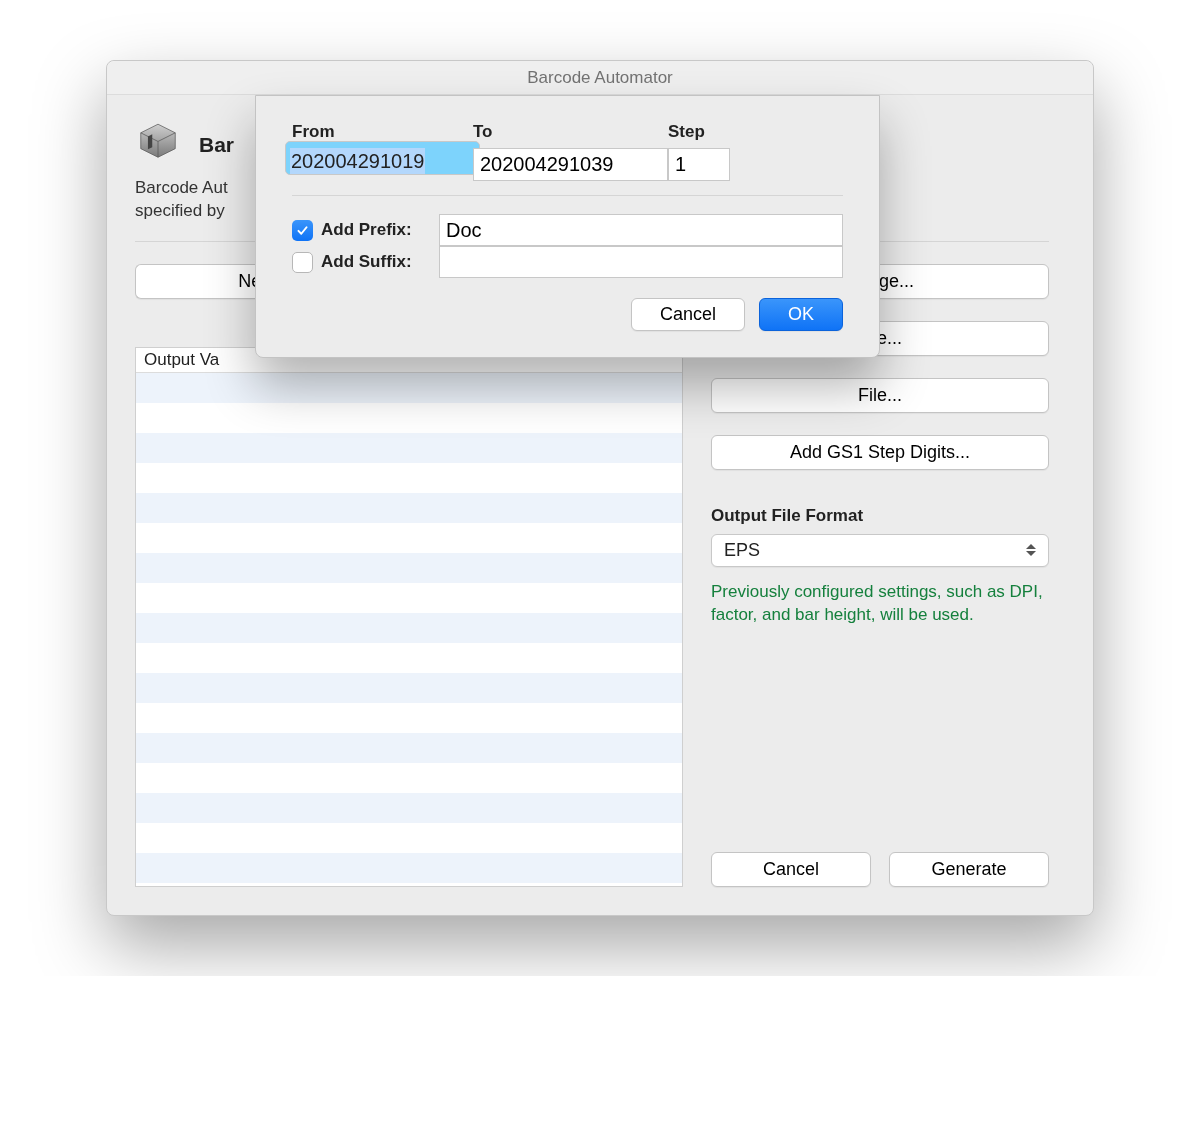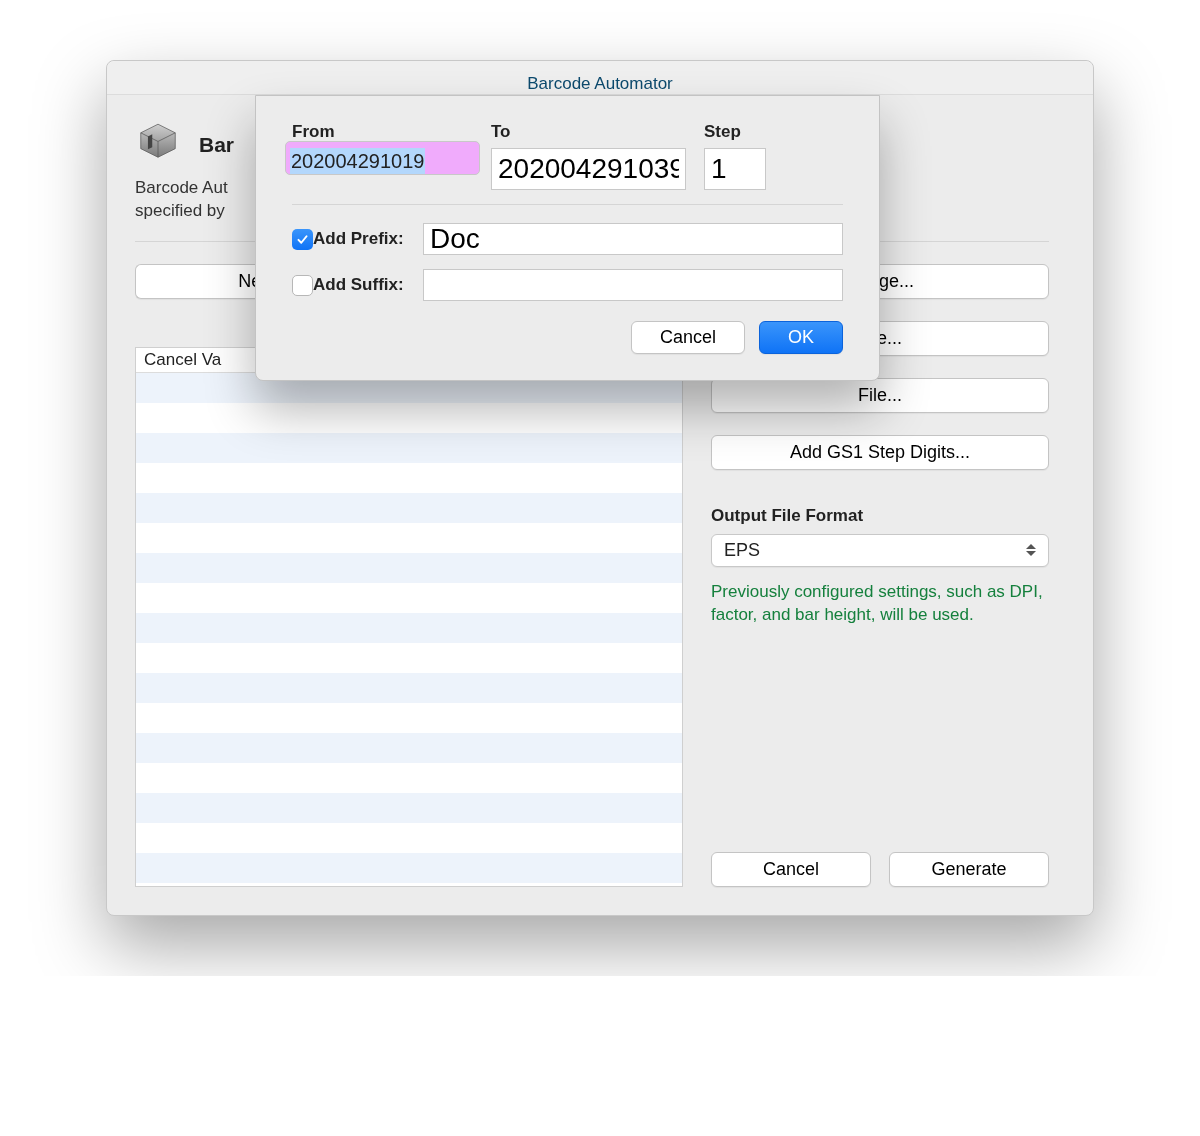--- a/index.html
+++ b/index.html
@@ -17,28 +17,28 @@
     background: #ececec;
     border: 1px solid #c8c8c8;
     border-radius: 8px;
     box-shadow: 0 30px 70px rgba(0,0,0,0.35), 0 1px 0 rgba(255,255,255,0.6) inset;
     overflow: visible;
     position: relative;
   }
   .titlebar {
     height: 34px;
     display: flex;
-    align-items: flex-end;
+    align-items: center;
     justify-content: center;
     background: #efefef;
     border-bottom: 1px solid #dcdcdc;
     border-top-left-radius: 8px;
     border-top-right-radius: 8px;
     font-size: 17px;
-    color: #0c4a6e;
+    color: #737373;
   }
   .content {
     padding: 22px 44px 28px 28px;
   }
   .header-row {
     display: flex;
     align-items: center;
     gap: 14px;
   }
   .box-icon {
@@ -140,37 +140,37 @@
     top: 34px;
     left: 148px;
     width: 625px;
     background: #ececec;
     border: 1px solid #c3c3c3;
     border-radius: 0 0 8px 8px;
     box-shadow: 0 28px 50px rgba(0,0,0,0.30);
     padding: 26px 36px 26px 36px;
     z-index: 20;
   }
-  .modal-row { display:flex; gap:18px; margin-bottom:14px; }
+  .modal-row { display:flex; margin-bottom:14px; }
   .field { display:flex; flex-direction:column; }
   .field label { font-weight:700; margin-bottom:6px; }
   .input {
     background:#fff;
     border:1px solid #c8c8c8;
-    font-size:28px;
+    font-size:20px;
     padding:4px 6px;
     font-family:inherit;
   }
   .to .input   { width: 195px; }
   .step .input { width: 62px; }
   .focus-wrap { padding:4px; border:3px solid #8fb9e6; border-radius:5px; display:inline-block; margin:-7px; }
   .to .input, .step .input { outline:none; }
 
   .modal-hr { border:none; border-top:1px solid #d5d5d5; margin:10px 0 18px 0; }
-  .check-row { display:flex; align-items:center; gap:0; margin-bottom:14px;}
+  .check-row { display:flex; align-items:center; gap:8px; }
   .checkbox {
     width:21px;height:21px;border-radius:5px;
     display:flex;align-items:center;justify-content:center;
     flex-shrink:0;
   }
   .checkbox.checked{ background:linear-gradient(#3a95fb,#0f73f6); }
   .checkbox.unchecked{ background:#fff; border:1px solid #b7b7b7; }
   .checkbox.checked svg{ width:13px;height:13px; }
   .check-label{ font-weight:700; width:110px; }
   .check-row .input{ flex:1; height:32px; }
@@ -217,21 +217,21 @@
         <div class="left-actions">
           <button class="btn">
             <span>New Ent</span>
           </button>
 
           <button class="btn" style="visibility:hidden">Remove Entry</button>
         </div>
 
         <div class="table">
           <div class="table-header">
-            <span>Cancel Va</span>
+            <span>Output Va</span>
             
           </div>
           <div class="table-body">
             <div class="row"></div>
             <div class="row"></div>
             <div class="row"></div>
             <div class="row"></div>
             <div class="row"></div>
             <div class="row"></div>
             <div class="row"></div>
@@ -275,21 +275,21 @@
           <button class="btn">Generate</button>
         </div>
       </div>
     </div>
   </div>
 
   <div class="modal">
     <div class="modal-row">
       <div class="field from">
         <label>From</label>
-        <span class="focus-wrap" style="background: #f0abfc; border: 1px solid rgb(200, 200, 200); width: 195px; display: inline-block; height: 34px; line-height: 30px; padding-left: 4px;">
+        <span class="focus-wrap" style="background: #7dd3fc; border: 1px solid rgb(200, 200, 200); width: 195px; display: inline-block; height: 34px; line-height: 30px; padding-left: 4px;">
           <span style="background: rgb(179, 215, 252); padding: 2px 1px; font-size: 20px;">202004291019</span>
         </span>
       </div>
       <div class="field to">
         <label>To</label>
         <input class="input" value="202004291039" style="">
       </div>
       <div class="field step">
         <label>Step</label>
         <input class="input" value="1" style="">

